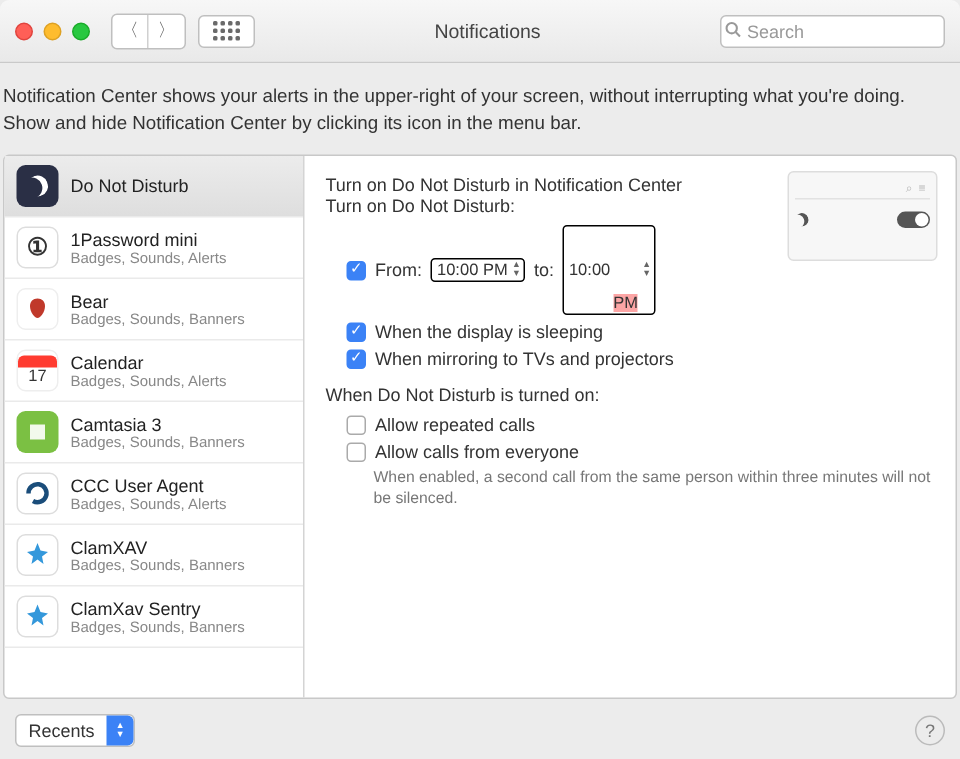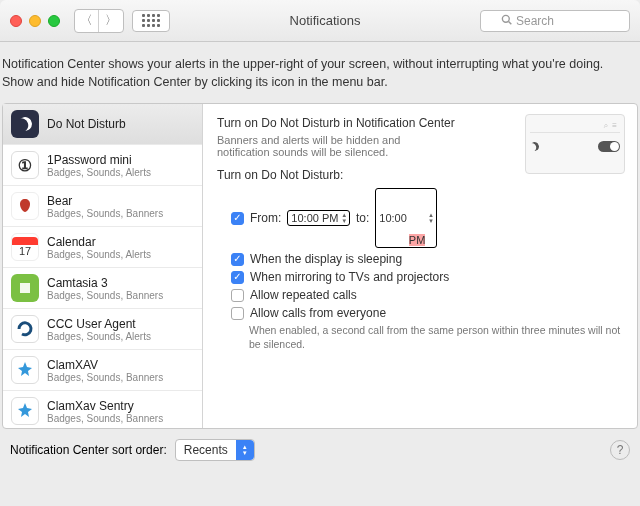--- a/index.html
+++ b/index.html
@@ -11,26 +11,26 @@
 .l-close { background: #ff5f57; border:1px solid #e0443e; }
 .l-min { background: #febc2e; border:1px solid #dea123; }
 .l-max { background: #28c840; border:1px solid #1aab29; }
 .seg { display:flex; border:1px solid #bfbfbf; border-radius:4px; overflow:hidden; background:#fff; }
 .seg div { width:24px; height:22px; display:flex; align-items:center; justify-content:center; color:#666; font-size:12px; }
 .seg div:first-child { border-right:1px solid #d0d0d0; }
 .grid-btn { width:38px; height:22px; border:1px solid #bfbfbf; border-radius:4px; background:#fff; display:flex; align-items:center; justify-content:center; }
 .grid-dots { display:grid; grid-template-columns:repeat(4,3px); grid-template-rows:repeat(3,3px); gap:2px; }
 .grid-dots span { width:3px; height:3px; background:#6a6a6a; border-radius:1px; }
 .titlebar .title { flex:1; text-align:center; font-size:13px; color:#444; }
-.search { width:150px; height:22px; border:1px solid #bfbfbf; border-radius:4px; background:#fff; display:flex; align-items:center; gap:4px; padding:0 20px; color:#999; font-size:12px; }
+.search { width:150px; height:22px; border:1px solid #bfbfbf; border-radius:4px; background:#fff; display:flex; align-items:center; gap:4px; padding:0 2px; color:#999; font-size:12px; }
 
 .content { padding: 14px 2px 10px; }
 .descr { font-size:12.5px; color:#333; line-height:1.4; margin-bottom:12px; }
 
-.panel { border:1px solid #c8c8c8; border-radius:4px; background:#fff; display:flex; height:326px; position:relative; }
+.panel { border:1px solid #c8c8c8; border-radius:4px; background:#fff; display:flex; height:363px; position:relative; }
 .sidebar { width:200px; border-right:1px solid #d4d4d4; overflow:hidden; }
 .row { display:flex; align-items:center; gap:8px; padding:6px 8px; border-bottom:1px solid #eaeaea; }
 .row.sel { background: linear-gradient(#ececec,#dedede); }
 .row .ic { width:28px; height:28px; border-radius:6px; display:flex; align-items:center; justify-content:center; font-size:16px; flex-shrink:0; }
 .row .txt .nm { font-size:12px; color:#222; }
 .row .txt .sub { font-size:10px; color:#888; }
 .ic-dnd { background:#2a2f45; color:#fff; }
 .ic-1p { background:#fff; border:1px solid #ddd; color:#333; font-weight:bold; }
 .ic-bear { background:#fff; border:1px solid #eee; }
 .ic-cal { background:#fff; border:1px solid #eee; display:flex; flex-direction:column; }
@@ -198,21 +198,20 @@
         <div class="bar">
             <span>⌕</span>
             <span>≡</span>
           </div>
         <div class="row2">
             <span class="moon-sm"></span>
             <span class="mini-toggle"></span>
           </div>
       </div>
       <div class="hdr">Turn on Do Not Disturb in Notification Center</div>
-      <div class="subhdr">Banners and alerts will be hidden and notification sounds will be silenced.</div>
 
       <div class="sect-title">Turn on Do Not Disturb:</div>
       <div class="opt">
         <span class="chk on"></span>
         <span>From:</span>
         <span class="timebox">
             <span>10:00 PM</span>
             <span class="stepper">
               <span>▴</span>
               <span>▾</span>
@@ -230,34 +229,34 @@
       </div>
       <div class="opt">
           <span class="chk on"></span>
           <span>When the display is sleeping</span>
         </div>
       <div class="opt">
           <span class="chk on"></span>
           <span>When mirroring to TVs and projectors</span>
         </div>
 
+      <div class="sect-title" style="margin-top:10px">When Do Not Disturb is turned on:</div>
       <div class="opt">
           <span class="chk"></span>
           <span>Allow repeated calls</span>
         </div>
       <div class="opt">
           <span class="chk"></span>
           <span>Allow calls from everyone</span>
         </div>
       <div class="hint">When enabled, a second call from the same person within three minutes will not be silenced.</div>
     </div>
   </div>
 
   <div class="footer">
-    <span>Notification Center sort order:</span>
     <div class="sel-wrap">
       <span class="label">Recents</span>
       <span class="arr">
           <span>▴</span>
           <span>▾</span>
         </span>
     </div>
     <div class="help">?</div>
   </div>
 </div>

